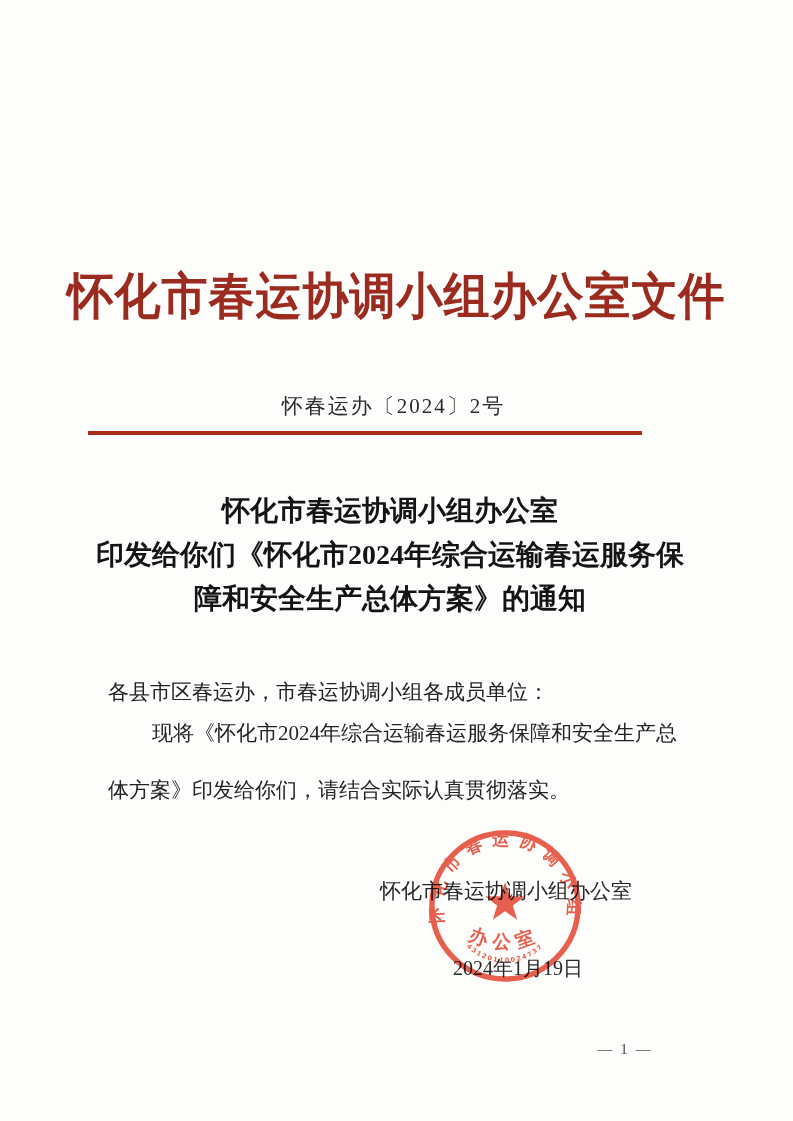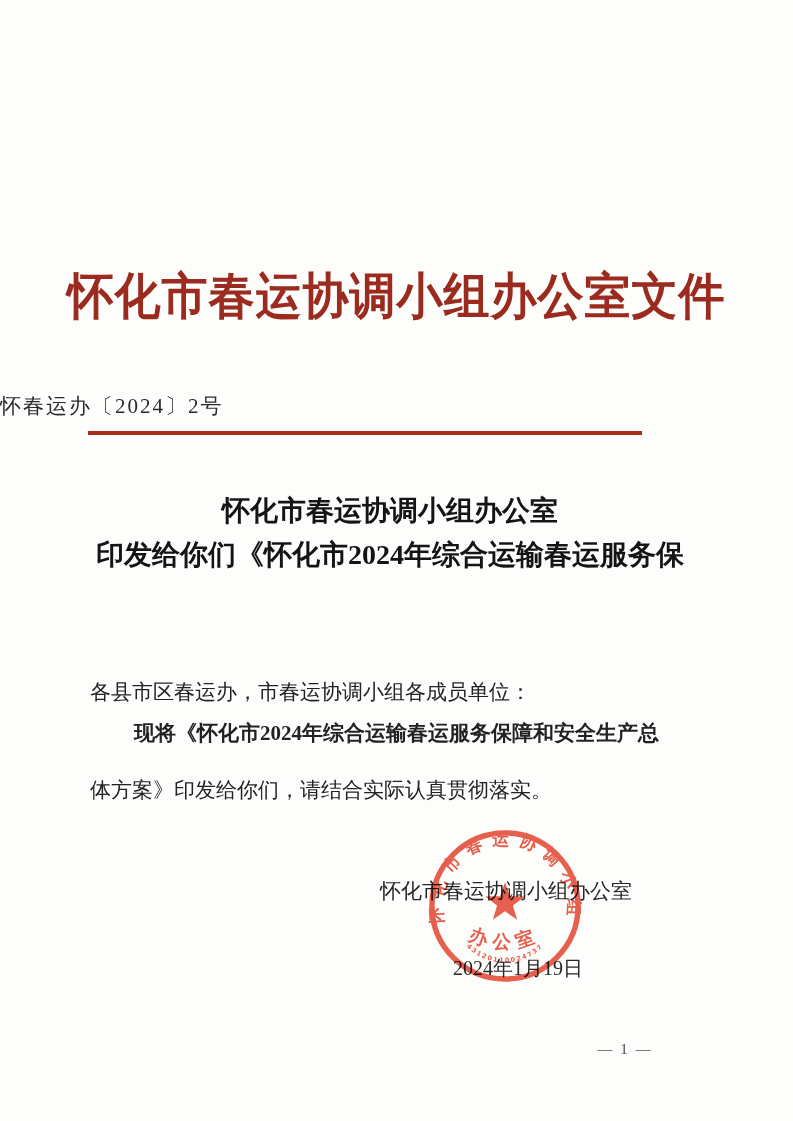--- a/index.html
+++ b/index.html
@@ -17,44 +17,45 @@
     top: 266px; left: 0; width: 793px;
     text-align: center;
     font-size: 46px; font-weight: 700;
     color: #9b2a1f;
     letter-spacing: 1px;
     white-space: nowrap;
     transform: scaleY(1.08);
   }
   .doc-number {
     top: 392px; left: 0; width: 787px;
+    text-align: center;
     font-size: 21px;
     color: #2a2a2a;
     letter-spacing: 2px;
   }
   .red-line {
     top: 431px; left: 88px; width: 554px; height: 4px;
     background: #a82c1b;
   }
   .notice-title {
     top: 489px; left: 90px; width: 600px;
     text-align: center;
     font-size: 28px; font-weight: 700;
     color: #141414;
     line-height: 44px;
     white-space: nowrap;
   }
   .body-text {
-    left: 90px; width: 580px;
+    left: 108px; width: 580px;
     font-size: 21px;
     color: #222;
     white-space: nowrap;
   }
   .bl1 { top: 678px; }
-  .bl2 { top: 719px; text-indent: 44px; font-weight: bold; }
+  .bl2 { top: 719px; text-indent: 44px; }
   .bl3 { top: 760px; margin-top: 16px; }
 
   .signature {
     top: 877px; left: 380px; width: 252px;
     text-align: center;
     font-size: 21px; color: #262626;
     white-space: nowrap;
   }
   .sig-date {
     top: 919px; left: 433px; width: 170px;
@@ -83,20 +84,21 @@
 
 <div class="abs letterhead">怀化市春运协调小组办公室文件</div>
 
 <div class="abs doc-number">怀春运办〔2024〕2号</div>
 
 <div class="abs red-line"></div>
 
 <div class="abs notice-title">
   <div>怀化市春运协调小组办公室</div>
   <div>印发给你们《怀化市2024年综合运输春运服务保</div>
+  <div>障和安全生产总体方案》的通知</div>
 </div>
 
 <div class="abs body-text bl1">各县市区春运办，市春运协调小组各成员单位：</div>
 <div class="abs body-text bl2">现将《怀化市2024年综合运输春运服务保障和安全生产总</div>
 <div class="abs body-text bl3">体方案》印发给你们，请结合实际认真贯彻落实。</div>
 
 <div class="abs signature">怀化市春运协调小组办公室</div>
 <div class="abs sig-date">2024年1月19日</div>
 
 <svg class="abs stamp" viewBox="0 0 160 160" width="158" height="158">

